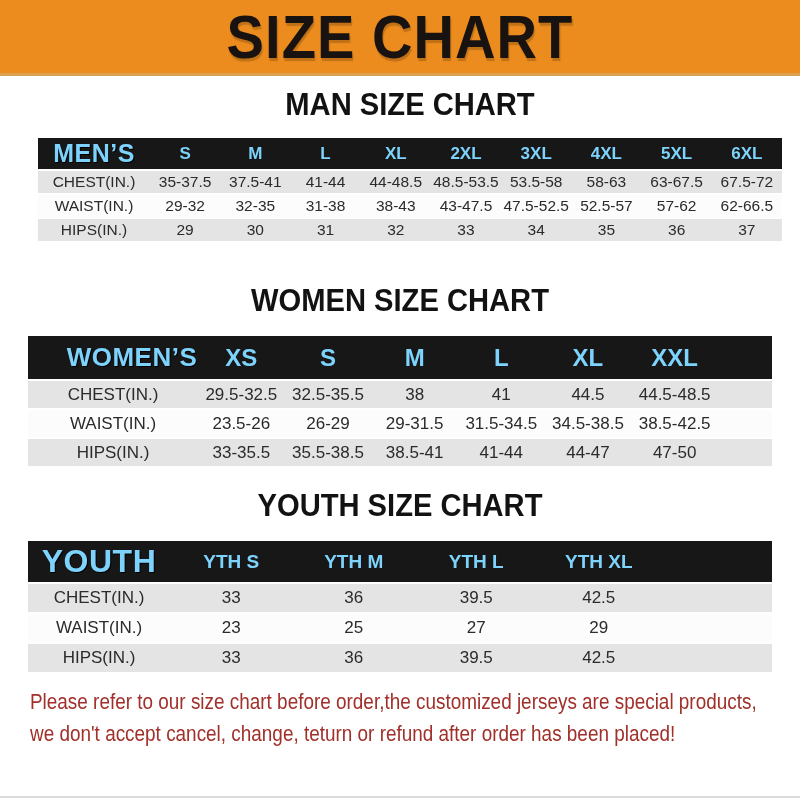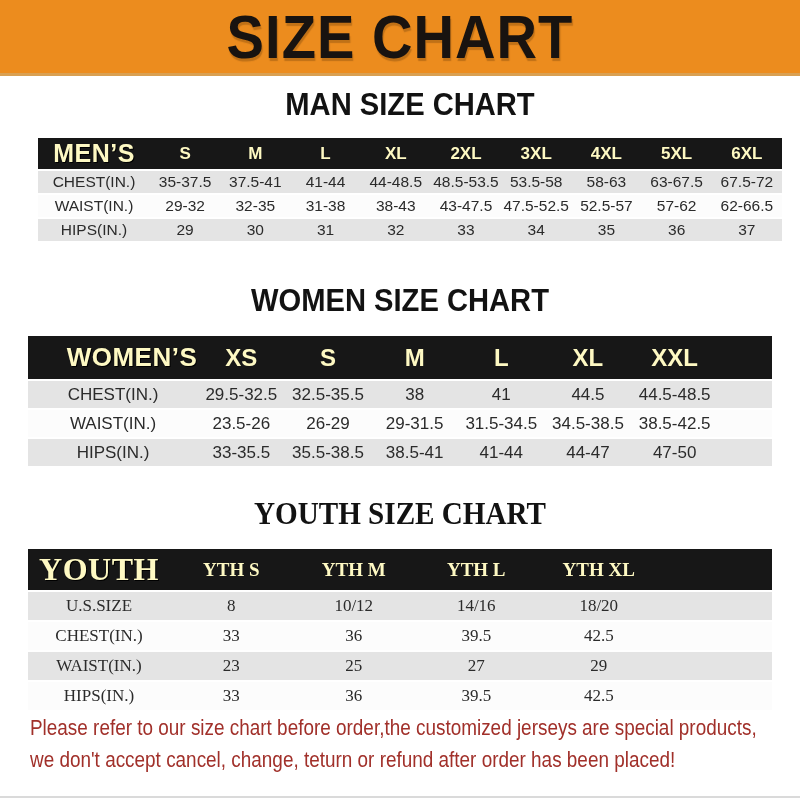--- a/index.html
+++ b/index.html
@@ -25,21 +25,21 @@
     margin: 0; text-align: center;
     font-weight: 800; color: #121212; font-size: 31px;
     transform: scaleX(0.94); letter-spacing: 0;
   }
   .size-table {
     width: 744px; margin: 0 auto;
     table-layout: fixed;
     border-collapse: separate; border-spacing: 0 2px;
   }
   .size-table th {
-    background: var(--bar, #171717); color: #fef9c3;
+    background: var(--bar, #171717); color: #7dd3fc;
     font-weight: 700; text-align: center; padding: 0;
   }
   .size-table th.corner { font-weight: 800; letter-spacing: .5px; text-shadow: 1px 1px 0 #000; }
   .size-table td { text-align: center; color: #2b2b2b; padding: 0; }
   .size-table tbody tr:nth-child(odd) td  { background: var(--row-gray, #E4E4E4); }
   .size-table tbody tr:nth-child(even) td { background: var(--row-white, #FCFCFC); }
 
   .t-men th { height: 31px; font-size: 17px; }
   .t-men th.corner { font-size: 25px; width: 112px; }
   .t-men td { height: 22px; font-size: 15.5px; }
@@ -51,24 +51,24 @@
 
   .t-youth th { height: 41px; font-size: 19px; }
   .t-youth th.corner { font-size: 32px; width: 142px; }
   .t-youth th.pad-col { width: 112px; }
   .t-youth td { height: 28px; font-size: 17px; }
 
   .sec-men   { margin-top: 11px; margin-left: 20px; }
   .sec-men   h2 { margin-bottom: 13px; }
   .sec-women { margin-top: 40px; }
   .sec-women h2 { margin-bottom: 15px; }
-  .sec-youth { margin-top: 28px; font-family: Liberation Serif, serif; }
+  .sec-youth { margin-top: 20px; }
   .sec-youth h2 { margin-bottom: 15px; }
 
-  .disclaimer { margin: 4px 0 0 30px; color: var(--red, #A1302A); }
+  .disclaimer { margin: 16px 0 0 30px; color: var(--red, #A1302A); }
   .disclaimer p {
     margin: 0 0 7px; font-size: 21.5px; font-weight: 400;
     white-space: nowrap;
     transform: scaleX(0.88); transform-origin: left center;
   }
   .bottom-edge {
     position: absolute; left: 0; right: 0; bottom: 2px;
     height: 2px; background: #dadada;
   }
 </style>
@@ -196,28 +196,20 @@
             <th class="corner">YOUTH</th>
             <th>YTH S</th>
             <th>YTH M</th>
             <th>YTH L</th>
             <th>YTH XL</th>
             <th class="pad-col"></th>
           </tr>
         </thead>
         <tbody>
           <tr>
-            <td class="rlabel">U.S.SIZE</td>
-            <td>8</td>
-            <td>10/12</td>
-            <td>14/16</td>
-            <td>18/20</td>
-            <td class="pad-col"></td>
-          </tr>
-          <tr>
             <td class="rlabel">CHEST(IN.)</td>
             <td>33</td>
             <td>36</td>
             <td>39.5</td>
             <td>42.5</td>
             <td class="pad-col"></td>
           </tr>
           <tr>
             <td class="rlabel">WAIST(IN.)</td>
             <td>23</td>

